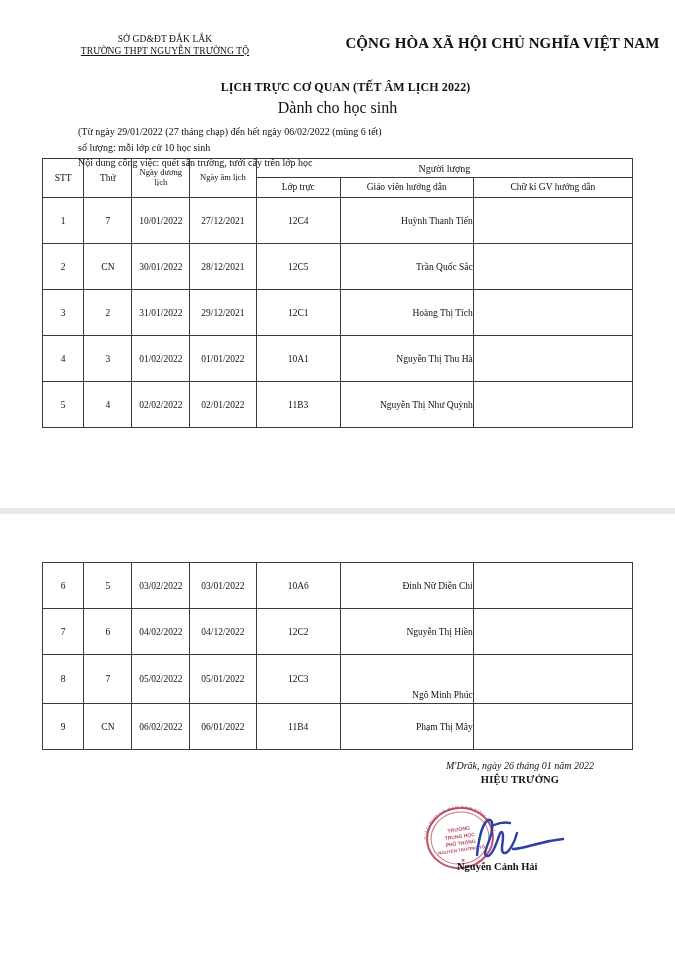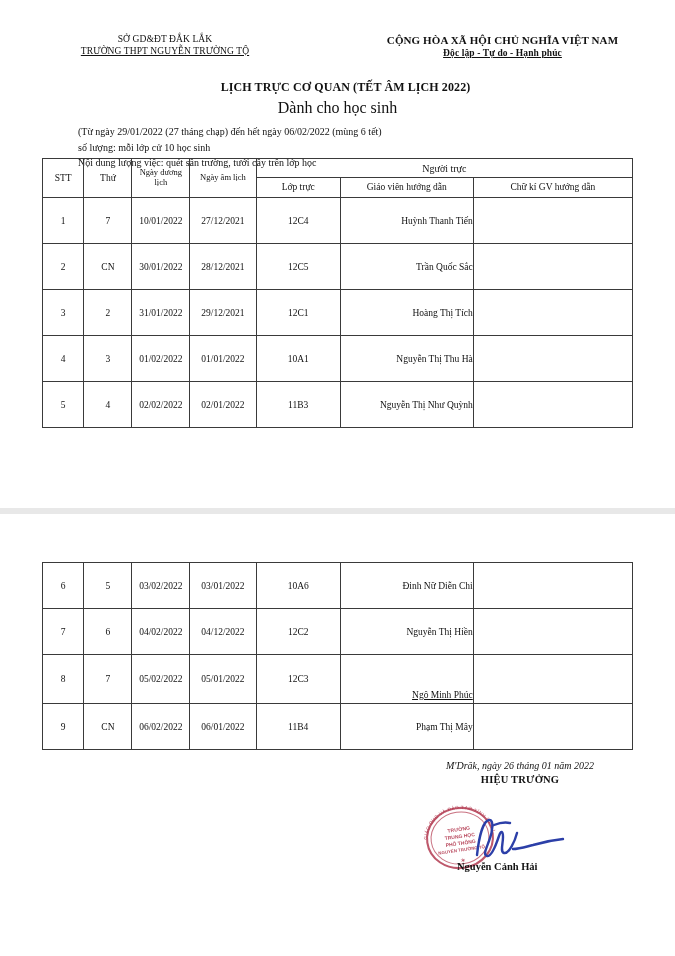--- a/index.html
+++ b/index.html
@@ -45,21 +45,21 @@
     font-size: 9.5px;
     letter-spacing: 0.1px;
   }
   .lh-school {
     font-size: 9.5px;
     font-weight: normal;
     text-decoration: underline;
     letter-spacing: 0.1px;
   }
   .lh-nation {
-    font-size: 11px;
+    font-size: 15px;
     font-weight: bold;
     letter-spacing: 0.1px;
   }
   .lh-motto {
     font-size: 9.5px;
     font-weight: bold;
     text-decoration: underline;
     letter-spacing: 0.1px;
   }
 
@@ -146,21 +146,20 @@
     font-size: 9.5px;
   }
   .cell-name {
     text-align: right;
     padding-left: 6px;
     font-size: 9.5px;
   }
   .cell-name.low {
     vertical-align: bottom;
     padding-bottom: 3px;
-    text-decoration: underline;
   }
 
   
   .page-break {
     position: absolute;
     left: 0;
     top: 508px;
     width: 675px;
     height: 6px;
     background: #e8e8e8;
@@ -223,52 +222,51 @@
 
 <div class="page">
 
   <div class="letterhead">
     <div class="lh-left">
       <div class="lh-org">SỞ GD&amp;ĐT ĐẮK LẮK</div>
       <div class="lh-school">TRƯỜNG THPT NGUYỄN TRƯỜNG TỘ</div>
     </div>
     <div class="lh-right">
       <div class="lh-nation">CỘNG HÒA XÃ HỘI CHỦ NGHĨA VIỆT NAM</div>
-      <div class="lh-motto">Độc lập - Tự do - Hạnh phúc</div>
     </div>
   </div>
 
   <div class="title-block">
     <div class="doc-title">LỊCH TRỰC CƠ QUAN (TẾT ÂM LỊCH 2022)</div>
     <div class="doc-subtitle">Dành cho học sinh</div>
   </div>
 
   <div class="notes">
     <div class="note-line">(Từ ngày 29/01/2022 (27 tháng chạp) đến hết ngày 06/02/2022 (mùng 6 tết)</div>
     <div class="note-line">số lượng: mỗi lớp cử 10 học sinh</div>
-    <div class="note-line">Nội dung lượng việc: quét sân trường, tưới cây trên lớp học</div>
+    <div class="note-line">Nội dung công việc: quét sân trường, tưới cây trên lớp học</div>
   </div>
 
   <table class="sched" id="table-top">
     <colgroup>
       <col class="c-stt">
         <col class="c-thu">
         <col class="c-duong">
         <col class="c-am">
       <col class="c-lop">
         <col class="c-gv">
         <col class="c-ki">
     </colgroup>
     <thead>
       <tr>
         <th class="hd" rowspan="2">STT</th>
         <th class="hd" rowspan="2">Thứ</th>
         <th class="hd hd-small" rowspan="2">Ngày dương lịch</th>
         <th class="hd hd-small" rowspan="2">Ngày âm lịch</th>
-        <th class="hd-group" colspan="3">Người trực</th>
+        <th class="hd-group" colspan="3">Người lượng</th>
       </tr>
       <tr>
         <th class="hd">Lớp trực</th>
         <th class="hd">Giáo viên hướng dẫn</th>
         <th class="hd">Chữ kí GV hướng dẫn</th>
       </tr>
     </thead>
     <tbody>
       <tr>
         <td class="row-cell">1</td>

